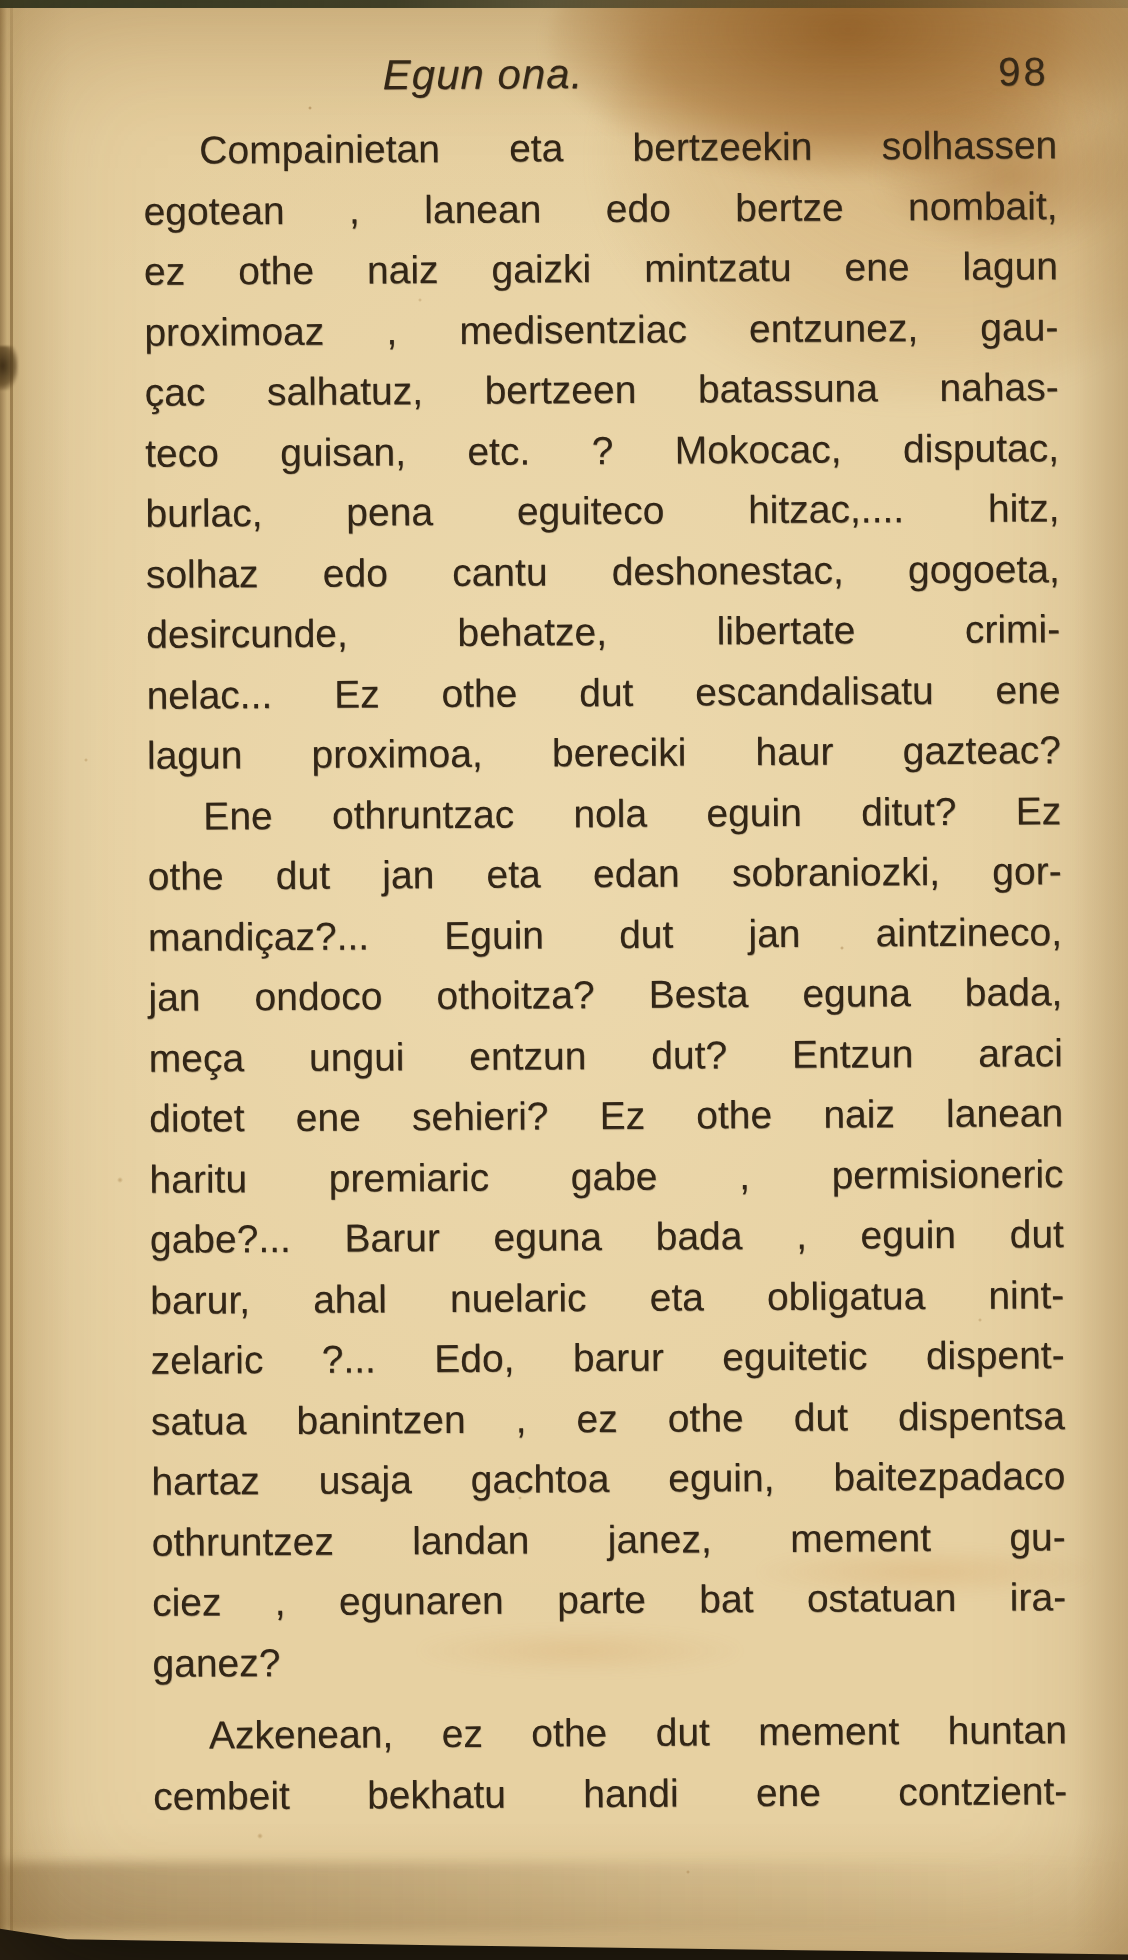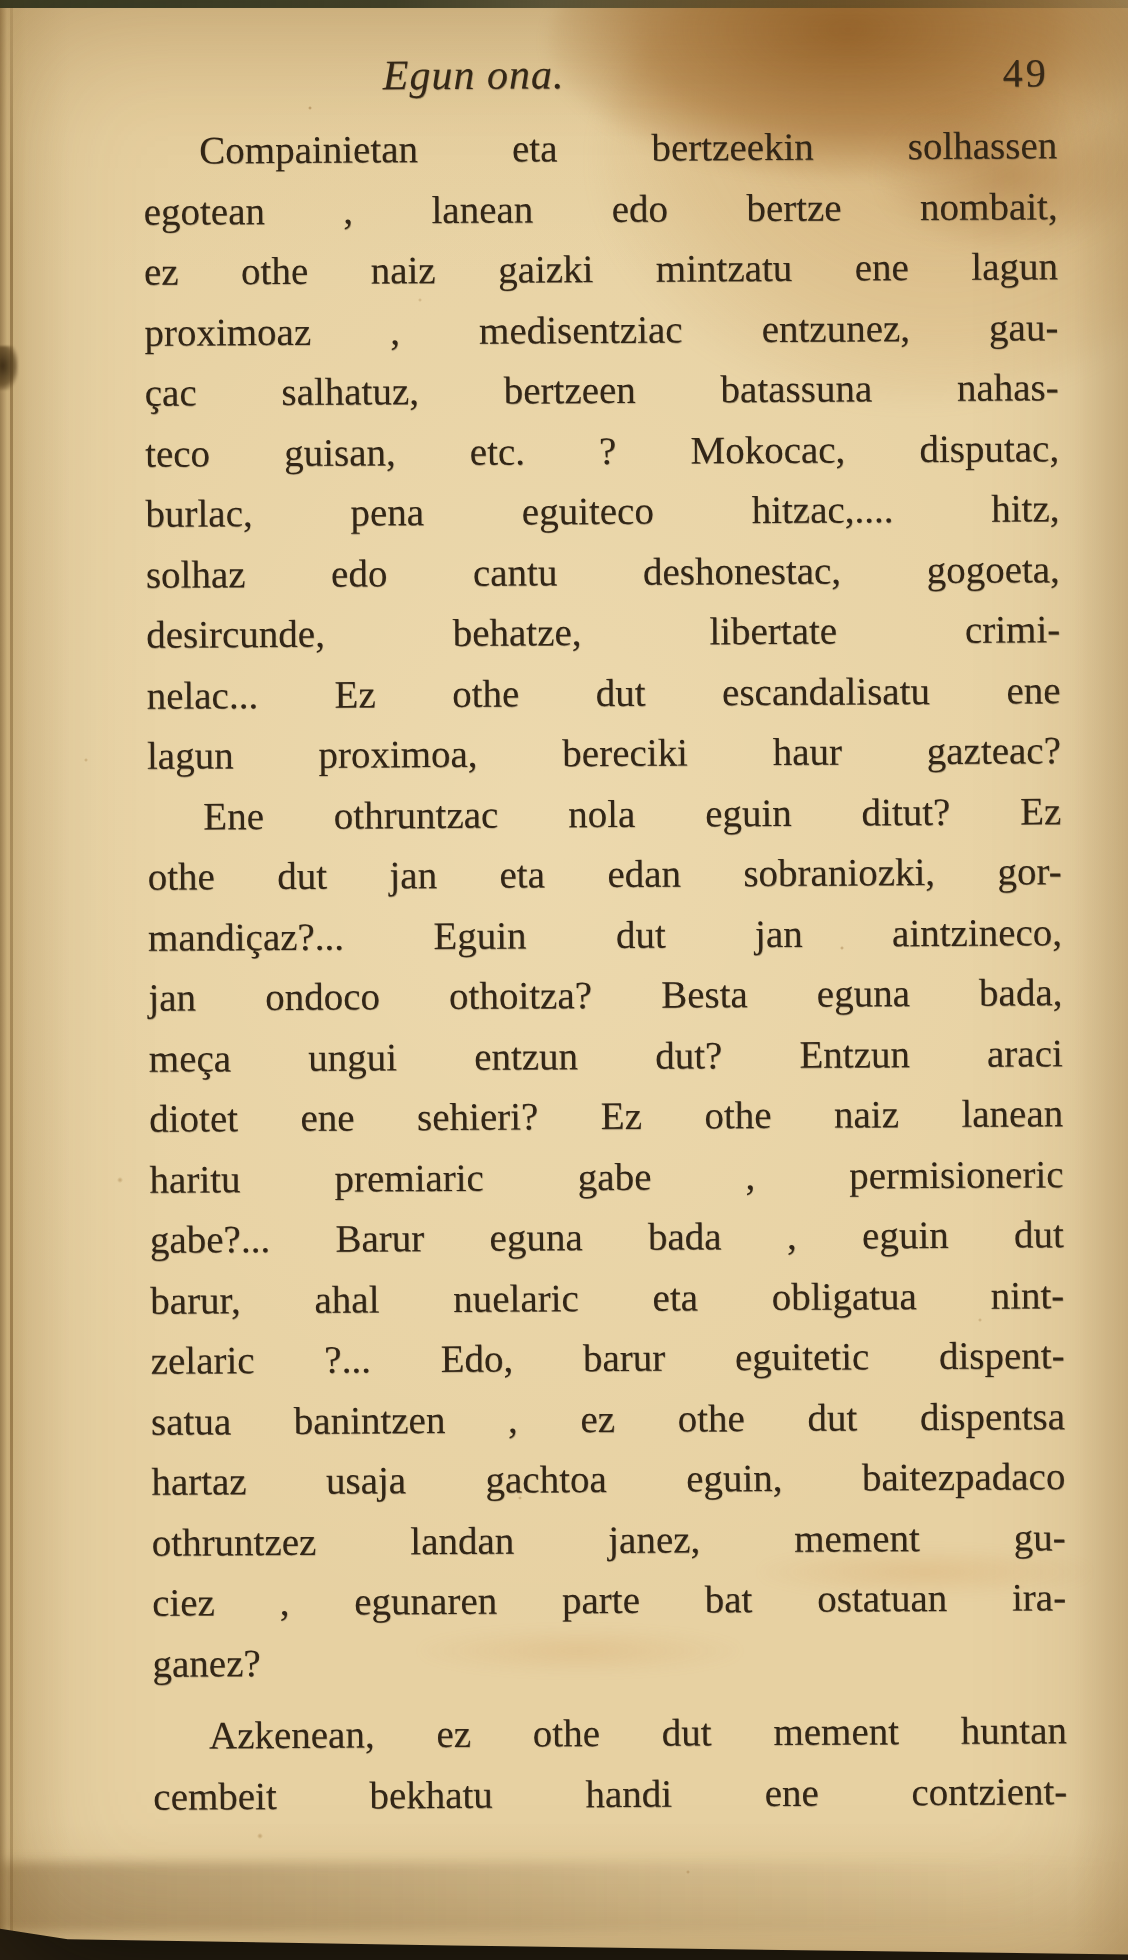--- a/index.html
+++ b/index.html
@@ -8,21 +8,21 @@
     width: 1128px;
     height: 1960px;
     overflow: hidden;
     background-color: #e7d1a2;
     background-image:
       linear-gradient(90deg, rgba(151,117,66,0.38) 0px, rgba(190,158,100,0.18) 26px, rgba(0,0,0,0) 70px),
       linear-gradient(270deg, rgba(158,120,68,0.22) 0px, rgba(0,0,0,0) 55px),
       linear-gradient(180deg, rgba(196,156,96,0.30) 0%, rgba(210,178,118,0.10) 7%, rgba(0,0,0,0) 14%),
       linear-gradient(0deg, rgba(172,132,72,0.28) 0%, rgba(0,0,0,0) 7%),
       radial-gradient(ellipse 900px 1200px at 48% 42%, rgba(255,245,215,0.22), rgba(0,0,0,0) 70%);
-    font-family: Liberation Serif, serif;
+    font-family: Liberation Sans, sans-serif;
   }
   .vignette {
     position: absolute; inset: 0; pointer-events: none;
     box-shadow: inset 0 0 140px rgba(118,84,38,0.35);
   }
   
   .spine {
     position: absolute; left: 0; top: 0; bottom: 0; width: 30px;
     background: linear-gradient(90deg, rgba(120,92,50,0.45) 0px, rgba(222,196,140,0.55) 7px, rgba(0,0,0,0) 30px);
   }
@@ -140,21 +140,21 @@
   <div class="spine"></div>
   <div class="crease-line"></div>
   <div class="spine-blob"></div>
 
   <div class="ghost1"></div>
   <div class="ghost2"></div>
 
   <div class="text-block">
     <div class="page-header">
       <span class="title">Egun ona.</span>
-      <span class="pagenum">49</span>
+      <span class="pagenum">98</span>
     </div>
     <div class="lines">
       <div class="l indent">Compainietan eta bertzeekin solhassen</div>
       <div class="l">egotean , lanean edo bertze nombait,</div>
       <div class="l">ez othe naiz gaizki mintzatu ene lagun</div>
       <div class="l">proximoaz , medisentziac entzunez, gau-</div>
       <div class="l">çac salhatuz, bertzeen batassuna nahas-</div>
       <div class="l">teco guisan, etc. ? Mokocac, disputac,</div>
       <div class="l">burlac, pena eguiteco hitzac,.... hitz,</div>
       <div class="l">solhaz edo cantu deshonestac, gogoeta,</div>

